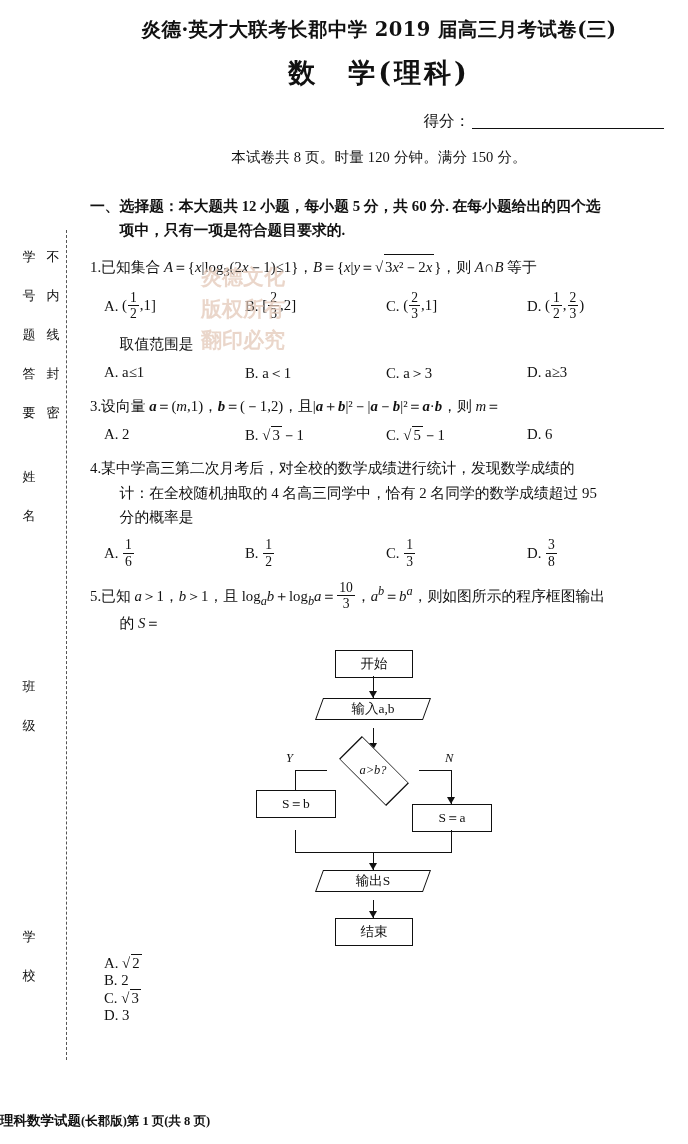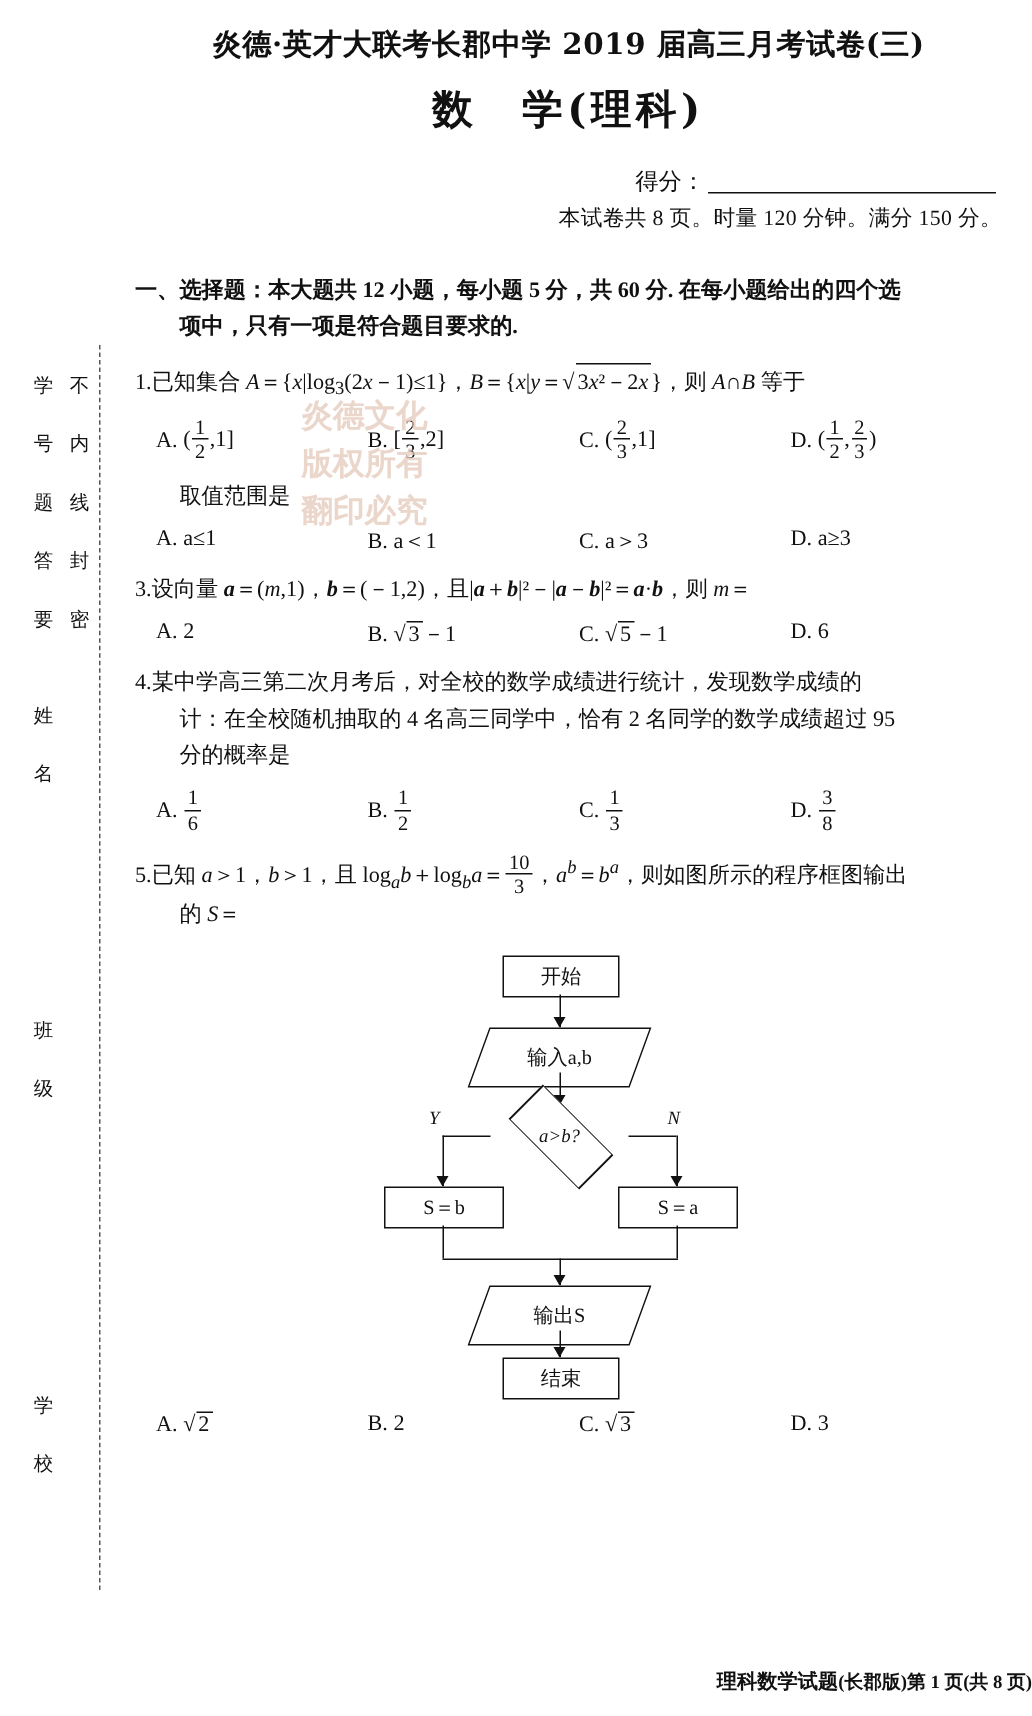--- a/index.html
+++ b/index.html
@@ -89,23 +89,23 @@
     padding-right: 4px;
   }
   .score-line {
     display: inline-block;
     width: 192px;
     border-bottom: 1px solid #111;
     vertical-align: -3px;
     margin-left: 2px;
   }
   .exam-note {
-    margin-top: 4px;
+    margin-top: 16px;
     font-size: 14.5px;
-    text-align: right;
+    text-align: center;
     letter-spacing: 0.2px;
   }
 
   .section-head {
     margin-top: 28px;
     font-size: 14.8px;
     line-height: 1.62;
     font-weight: bold;
   }
   .section-head .indent2 { display:block; text-indent: 2em; }
@@ -162,21 +162,21 @@
     background: #fff;
     font-size: 13.5px;
     display: flex;
     align-items: center;
     justify-content: center;
     text-align: center;
   }
   .fpara {
     position: absolute;
     width: 108px;
-    height: 40px;
+    height: 22px;
   }
   .fpara .shape {
     position: absolute;
     inset: 0;
     border: 1px solid #111;
     transform: skewX(-20deg);
     background: #fff;
   }
   .fpara .txt {
     position: absolute;
@@ -213,21 +213,21 @@
     border-left: 4.5px solid transparent;
     border-right: 4.5px solid transparent;
     border-top: 7px solid #111;
   }
   .flabel { position: absolute; font-size: 12.5px; font-style: italic; }
 
   .footer {
     position: absolute;
     left: 0; top: 1112px;
     width: 688px;
-    text-align: right;
+    text-align: left;
     font-size: 13.5px;
     font-weight: bold;
   }
   .footer .small { font-weight: bold; font-size: 12.5px; }
 
   .watermark {
     position: absolute;
     left: 168px; top: 262px;
     width: 150px; height: 110px;
     color: #e4c9b9;
@@ -375,40 +375,40 @@
     <div class="flabel" style="left:355px; top:101px;">N</div>
 
     <div class="hline" style="left:205px; top:120px; width:32px;"></div>
     <div class="vline" style="left:205px; top:120px; height:34px;"></div>
     <div class="arrow-d" style="left:200.5px; top:147px;"></div>
 
     <div class="hline" style="left:329px; top:120px; width:32px;"></div>
     <div class="vline" style="left:361px; top:120px; height:34px;"></div>
     <div class="arrow-d" style="left:356.5px; top:147px;"></div>
 
-    <div class="fbox" style="left:166px; top:154px; width:78px; height:26px;">S＝b</div>
+    <div class="fbox" style="left:166px; top:140px; width:78px; height:26px;">S＝b</div>
     <div class="fbox" style="left:322px; top:154px; width:78px; height:26px;">S＝a</div>
 
     <div class="vline" style="left:205px; top:180px; height:22px;"></div>
     <div class="vline" style="left:361px; top:180px; height:22px;"></div>
     <div class="hline" style="left:205px; top:202px; width:157px;"></div>
     <div class="vline" style="left:283px; top:202px; height:18px;"></div>
     <div class="arrow-d" style="left:278.5px; top:213px;"></div>
 
     <div class="fpara" style="left:229px; top:220px;">
       <div class="shape"></div>
       <div class="txt">输出S</div>
     </div>
     <div class="vline" style="left:283px; top:250px; height:18px;"></div>
     <div class="arrow-d" style="left:278.5px; top:261px;"></div>
 
     <div class="fbox" style="left:245px; top:268px; width:76px; height:26px;">结束</div>
   </div>
 
-  <div class="opts" style="margin-top:14px;">
+  <div class="opts" style="margin-top:14px;flex-direction:column;">
     <div>A. <span class="radic">√<span class="sqrt">2</span></span></div>
     <div>B. 2</div>
     <div>C. <span class="radic">√<span class="sqrt">3</span></span></div>
     <div>D. 3</div>
   </div>
 
 </div>
 
 <div class="watermark">炎德文化<br>版权所有<br>翻印必究</div>
 

